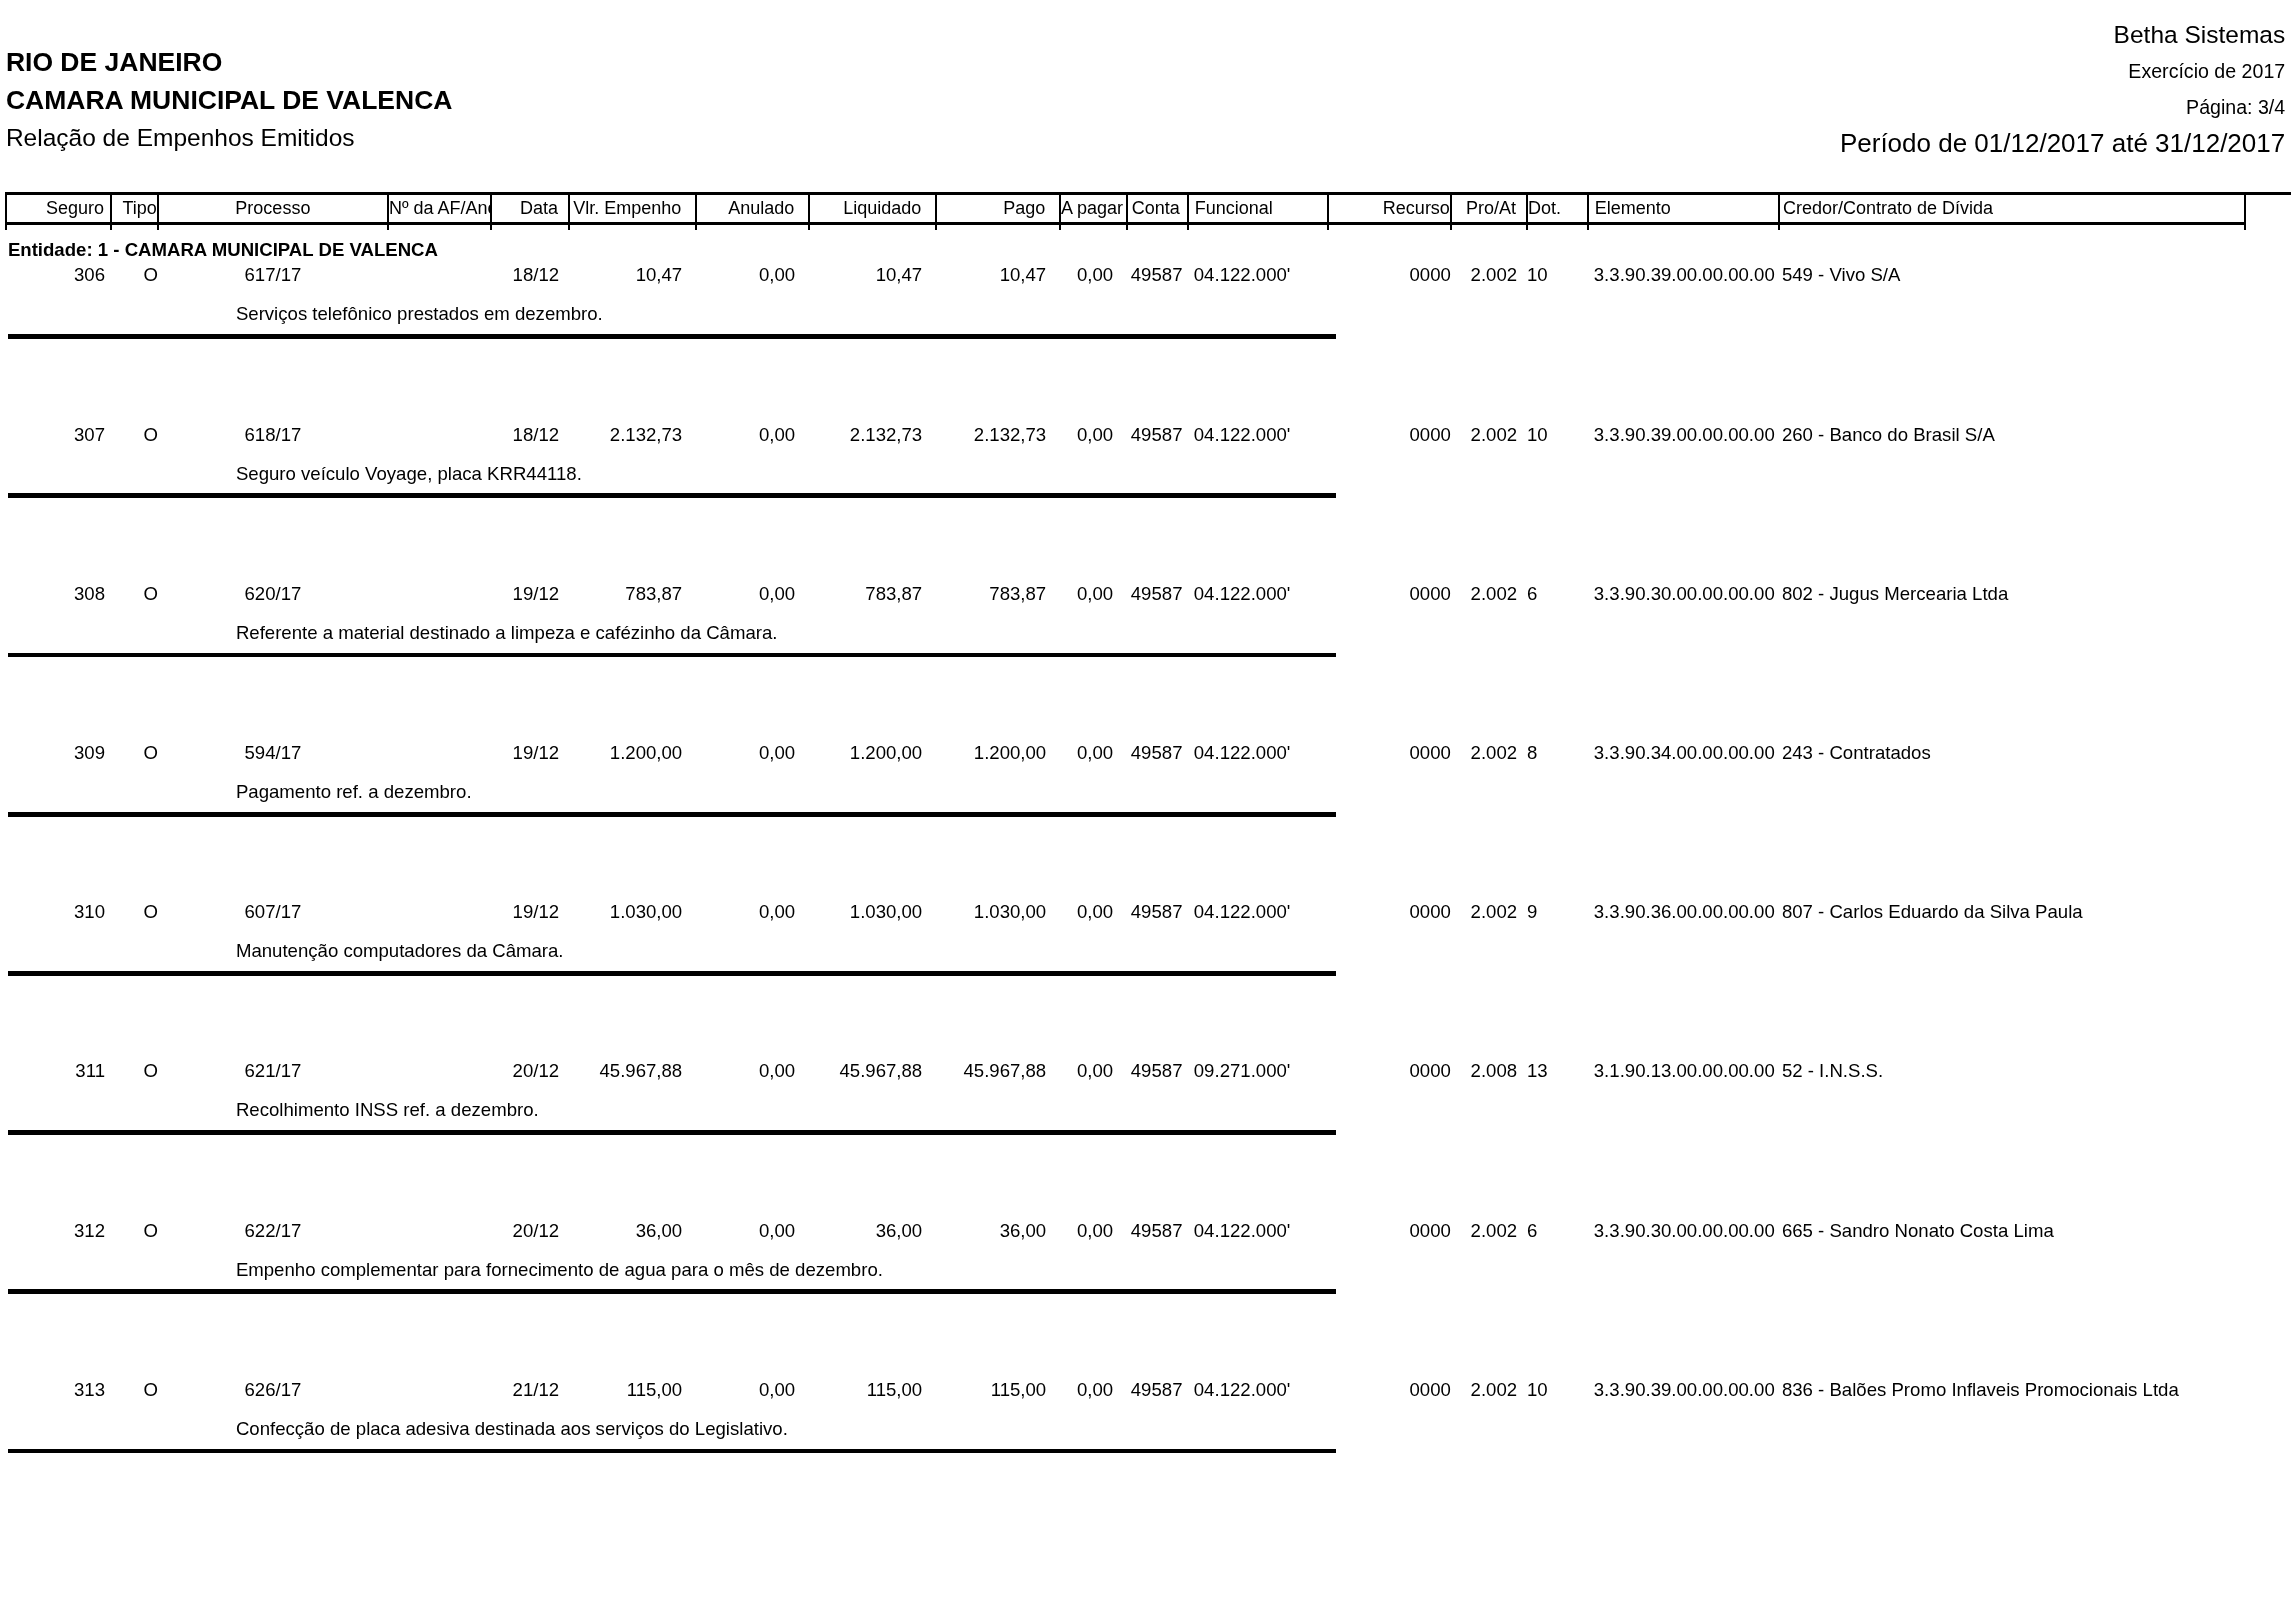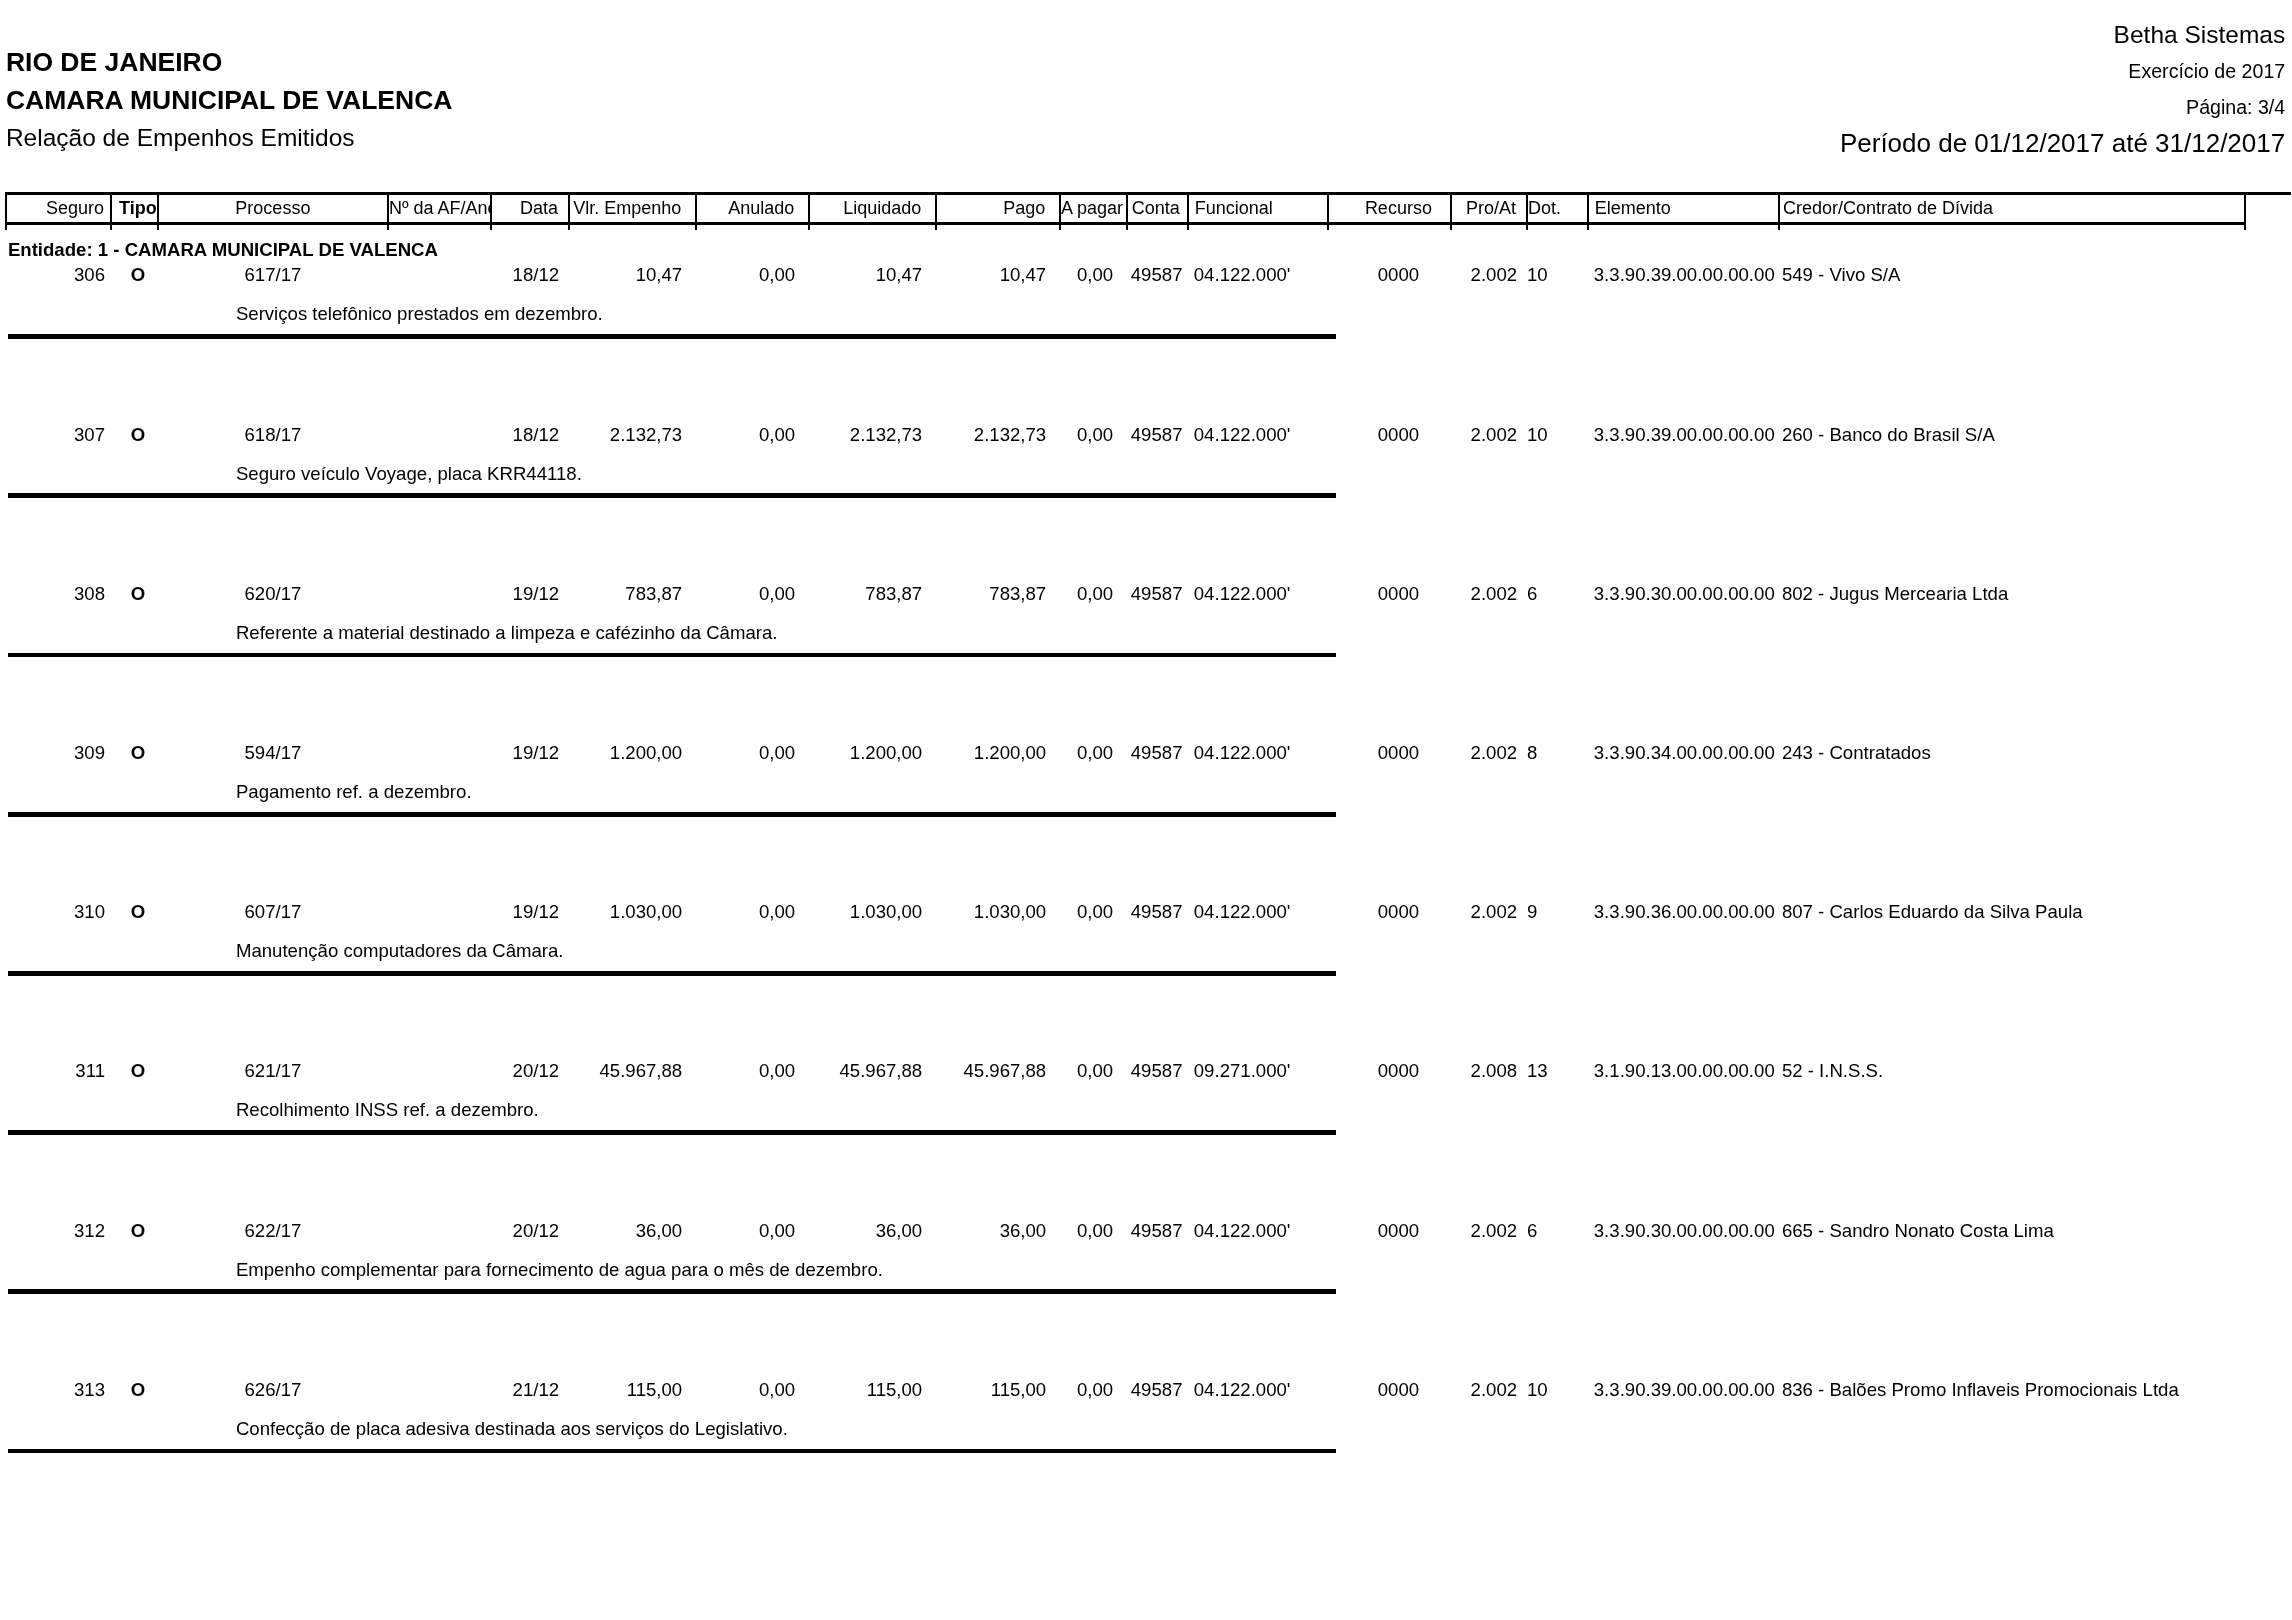--- a/index.html
+++ b/index.html
@@ -44,29 +44,29 @@
   td { font-size:18.6px; white-space:nowrap; overflow:visible; }
   tr.entity td { height:31px; vertical-align:bottom; font-size:18.6px; font-weight:bold; padding-left:2px; }
   tr.values td { height:25.5px; vertical-align:bottom; }
   tr.desc td { height:39px; vertical-align:bottom; padding-left:230px; font-size:18.6px; }
   tr.sep td { padding-top:8.8px; }
   tr.sep .sepline { width:59.3%; height:4.9px; background:#000; margin-left:2px; }
   tr.gap td { height:81px; }
 
   
   .c-empenho   { text-align:right; padding-right:5.9px; }
-  .c-tipo      { text-align:center;  padding-left:7px;font-weight:bold; }
+  .c-tipo      { text-align:right;  padding-left:7px; }
   .c-processo  { text-align:center; }
   .c-af_ano    { text-align:center; }
   .c-data      { text-align:right; padding-right:9.8px; }
   .c-vlr_empenho, .c-anulado, .c-liquidado, .c-pago, .c-a_pagar
                { text-align:right; padding-right:13.7px; }
   .c-conta     { text-align:left; padding-left:3.9px; }
   .c-funcional { text-align:left; padding-left:5.9px; }
-  .c-recurso   { text-align:center; padding-left:18px; }
+  .c-recurso   { text-align:right; padding-left:18px; }
   .c-pro_at    { text-align:right; padding-right:9.8px; }
   .c-dot       { text-align:left; padding-right:26px; }
   .c-elemento  { text-align:left; padding-left:5.9px; }
   .c-credor    { text-align:left; padding-left:3px; }
 </style>
 </head>
 <body>
 
 <div class="page">
 

